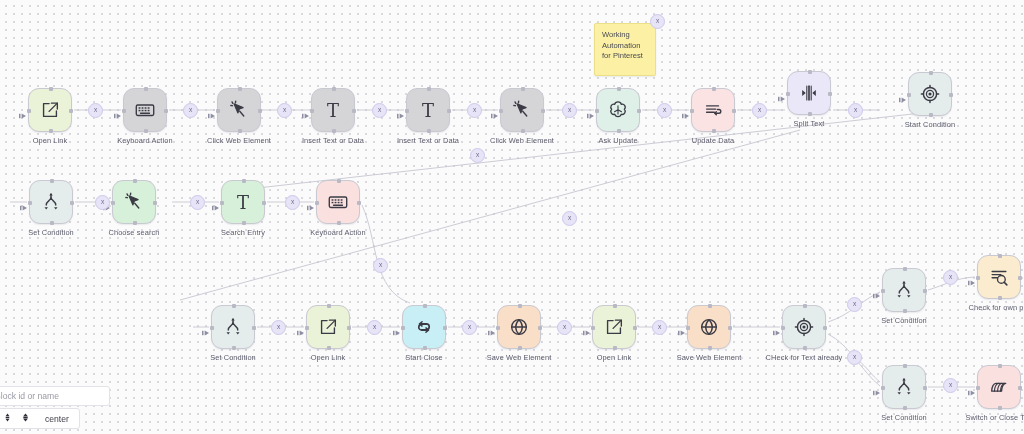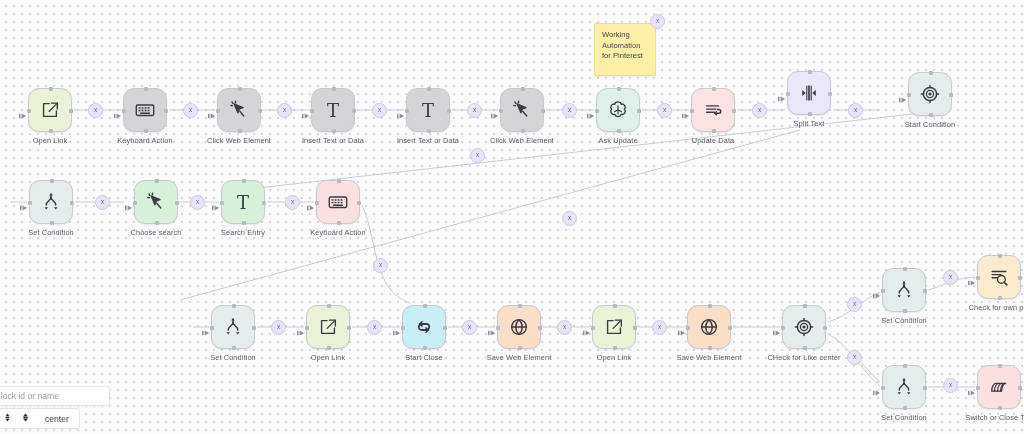--- a/index.html
+++ b/index.html
@@ -442,21 +442,21 @@
           <span class="port b"></span>
           <span class="port l"></span>
           <span class="port r"></span>
         </div>
         <span class="inarrow"><svg width="8" height="8" viewBox="0 0 8 8">
             <rect x="0" y="1.8" width="1.5" height="4.4" fill="#8e8ea2"></rect>
             <polygon points="2.6,1.6 7,4 2.6,6.4" fill="#8e8ea2"></polygon>
           </svg></span>
         <div class="node-label">Set Condition</div>
       </div>
-      <div class="nodewrap" style="left: 134px; top: 180px; border-radius: 16px;">
+      <div class="nodewrap" style="left: 112px; top: 180px; border-radius: 16px;">
         <div class="node" style="left: 0px; top: 0px; background: rgb(215, 240, 217);">
           <span class="glyph">
             <svg width="22" height="22" viewBox="0 0 24 24" fill="none" stroke="#3b3b45" stroke-width="1.5" stroke-linecap="round" stroke-linejoin="round">
               <path d="M6.5 5.2l10 4.2-4.1 1.5-1.6 4.3z" fill="#3b3b45" stroke="#3b3b45" stroke-width="1.2"></path>
               <path d="M4.4 3.2l.8 1.5M8.4 2.4l-.3 1.7M3.1 7.1l1.7.2"></path>
               <path d="M12.8 13.4l4.4 5.1"></path>
             </svg>
           </span>
           <span class="port t"></span>
           <span class="port b"></span>
@@ -648,21 +648,21 @@
           </span>
           <span class="port t"></span>
           <span class="port b"></span>
           <span class="port l"></span>
           <span class="port r"></span>
         </div>
         <span class="inarrow"><svg width="8" height="8" viewBox="0 0 8 8">
             <rect x="0" y="1.8" width="1.5" height="4.4" fill="#8e8ea2"></rect>
             <polygon points="2.6,1.6 7,4 2.6,6.4" fill="#8e8ea2"></polygon>
           </svg></span>
-        <div class="node-label">CHeck for Like center</div>
+        <div class="node-label">CHeck for Text already</div>
       </div>
       <div class="nodewrap" style="left: 882px; top: 268px;">
         <div class="node" style="left: 0px; top: 0px; background: rgb(228, 237, 236);">
           <span class="glyph">
             <svg width="22" height="22" viewBox="0 0 24 24" fill="none" stroke="#3b3b45" stroke-width="1.5" stroke-linecap="round" stroke-linejoin="round">
               <path d="M12 3.5v3.2"></path>
               <path d="M12 6.7C12 11 6.8 10.6 6.8 15.4M12 6.7c0 4.3 5.2 3.9 5.2 8.7"></path>
               <path d="M6.8 20.2l-1.9-2.6h3.8zM17.2 20.2l-1.9-2.6h3.8z" fill="#3b3b45" stroke="none"></path>
               <path d="M12 2.2l1.9 2.6h-3.8z" fill="#3b3b45" stroke="none"></path>
             </svg>

